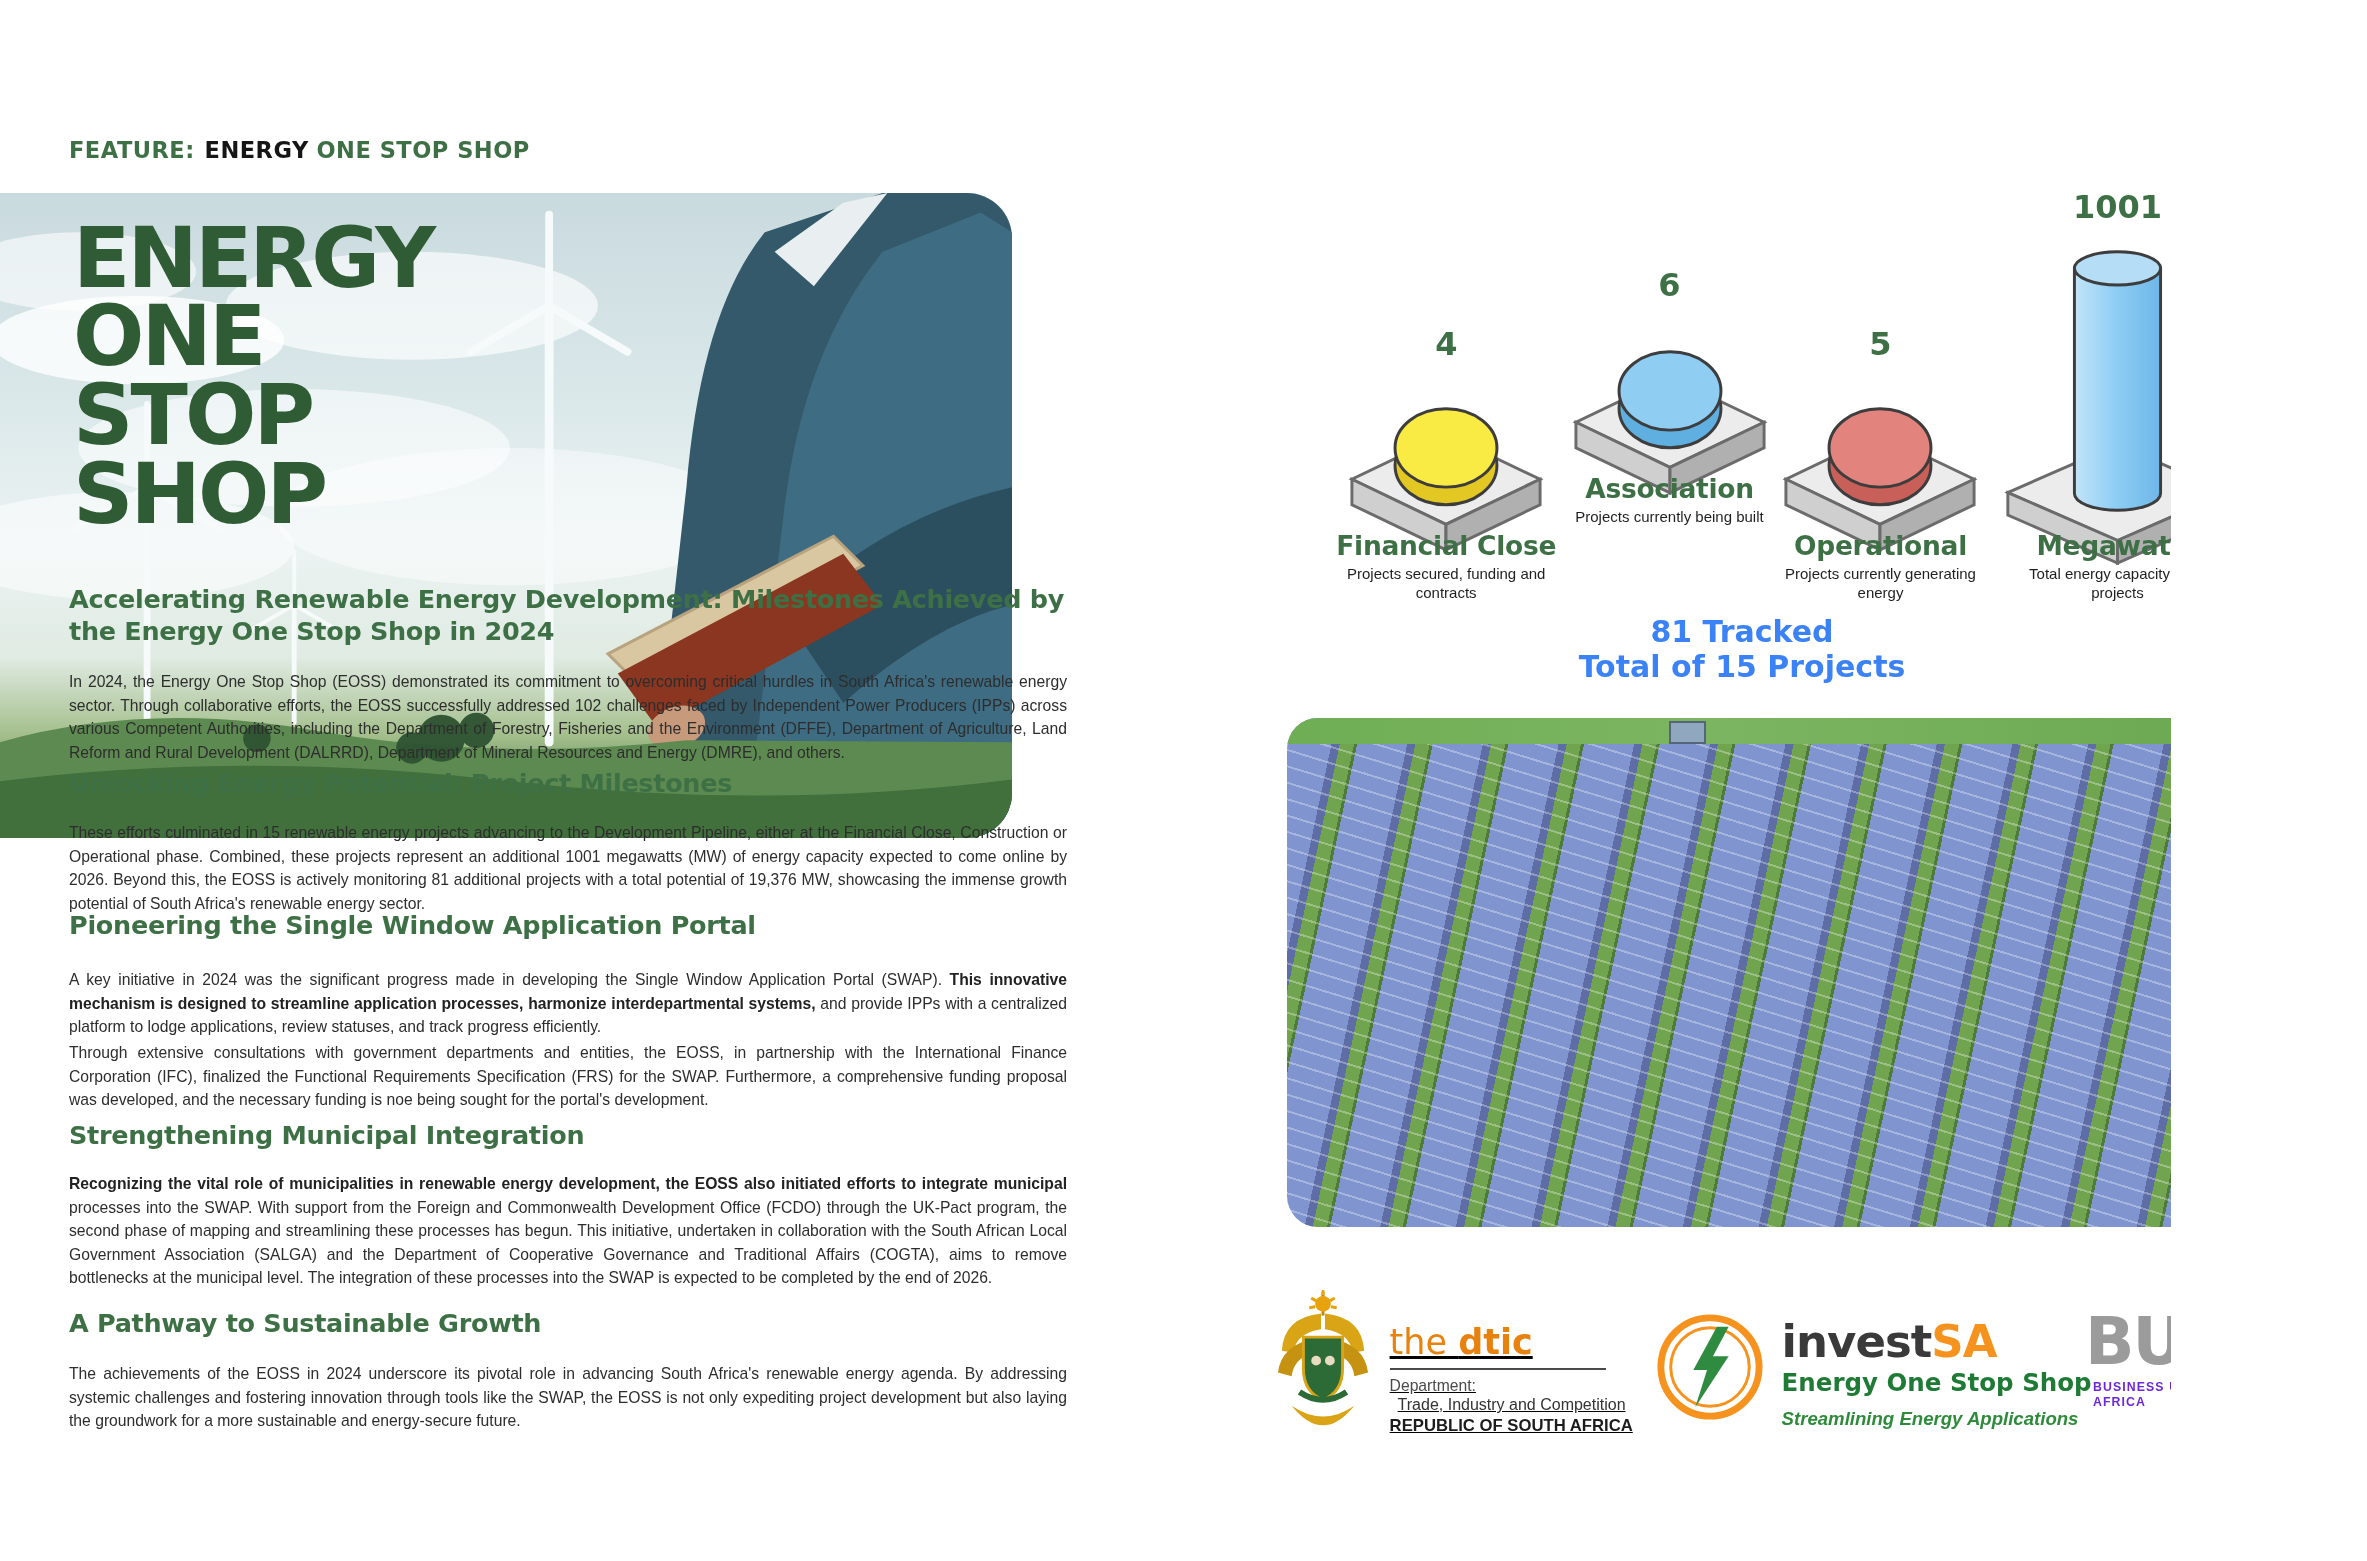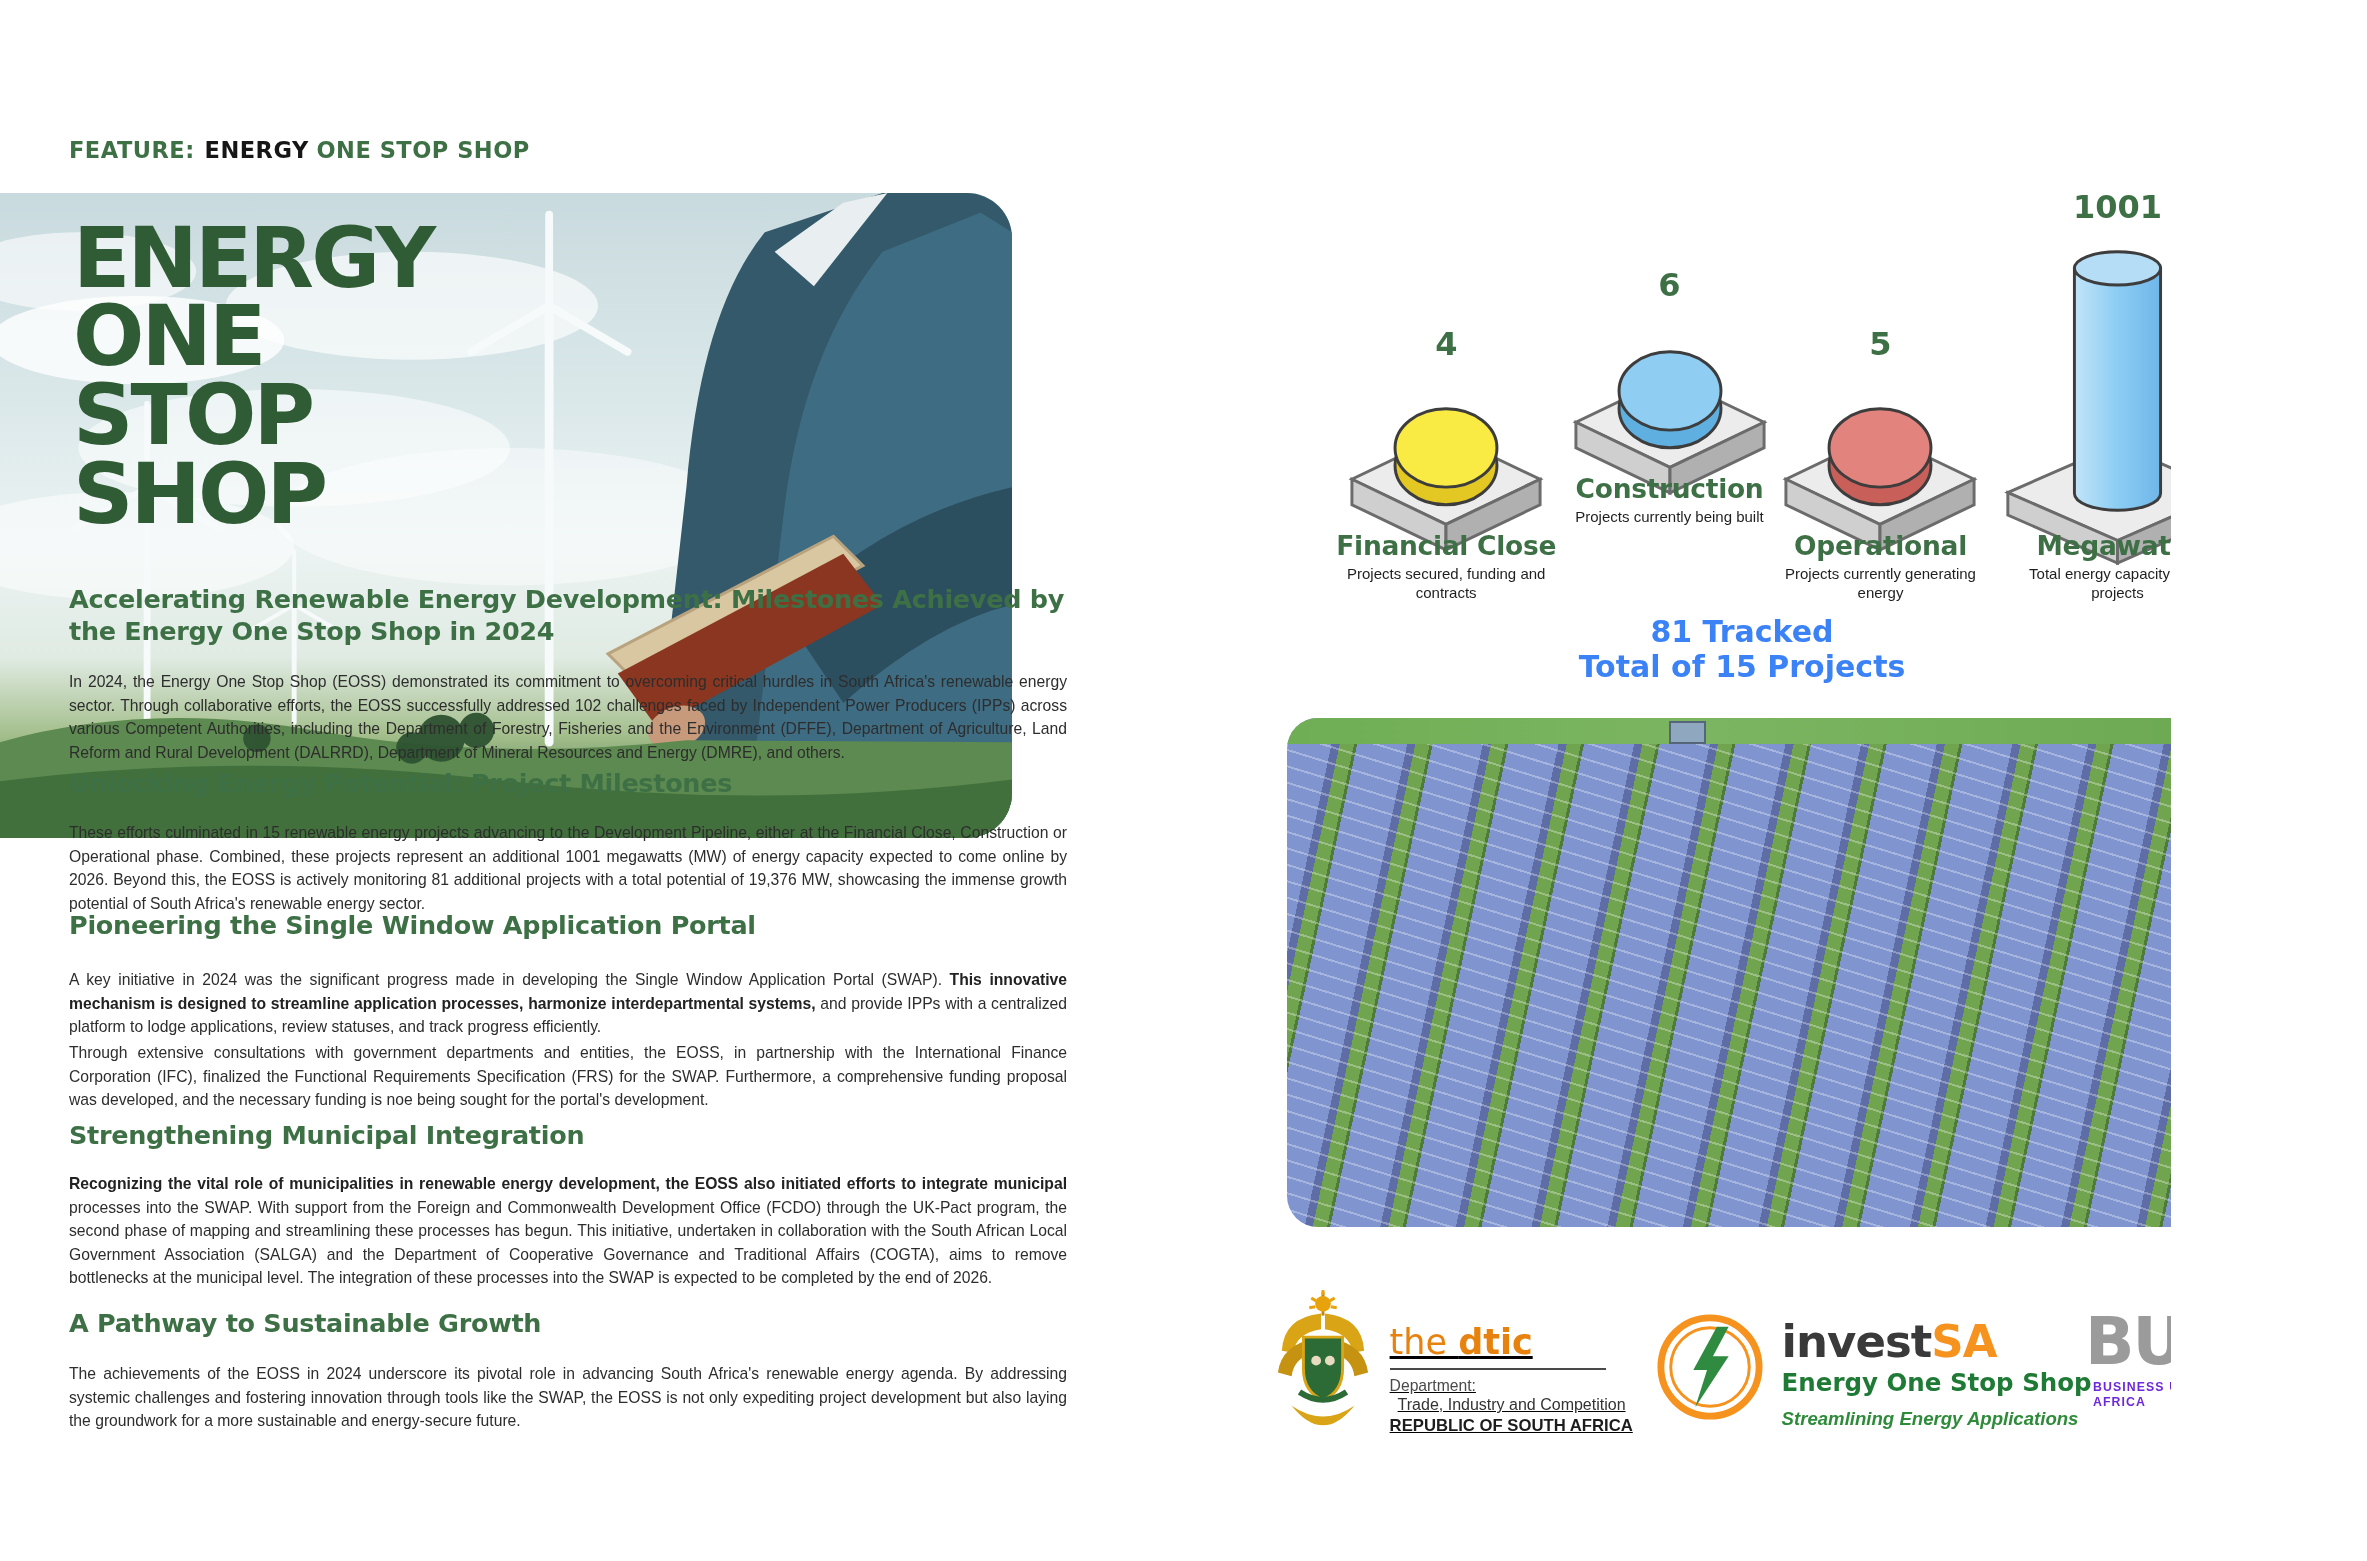--- a/index.html
+++ b/index.html
@@ -196,21 +196,21 @@
       <polygon points="120,310 232,261 232,284 120,333" fill="#b0b0b0" stroke="#6b6b6b" stroke-width="3"></polygon>
       <path d="M76,32 L76,262 A44,17 0 0 0 164,262 L164,32 Z" fill="url(#cyl)" stroke="#3d3d3d" stroke-width="3"></path>
       <ellipse cx="120" cy="32" rx="44" ry="17" fill="#b5ddf5" stroke="#3d3d3d" stroke-width="3"></ellipse>
     </svg>
 
     <div class="clabel" style="left:12.7px;top:341px">
       <div class="t">Financial Close</div>
       <div class="s">Projects secured, funding and contracts</div>
     </div>
     <div class="clabel" style="left:236px;top:284px">
-      <div class="t">Construction</div>
+      <div class="t">Association</div>
       <div class="s">Projects currently being built</div>
     </div>
     <div class="clabel" style="left:447px;top:341px">
       <div class="t">Operational</div>
       <div class="s">Projects currently generating energy</div>
     </div>
     <div class="clabel" style="left:684px;top:341px">
       <div class="t">Megawatts</div>
       <div class="s">Total energy capacity of all projects</div>
     </div>

